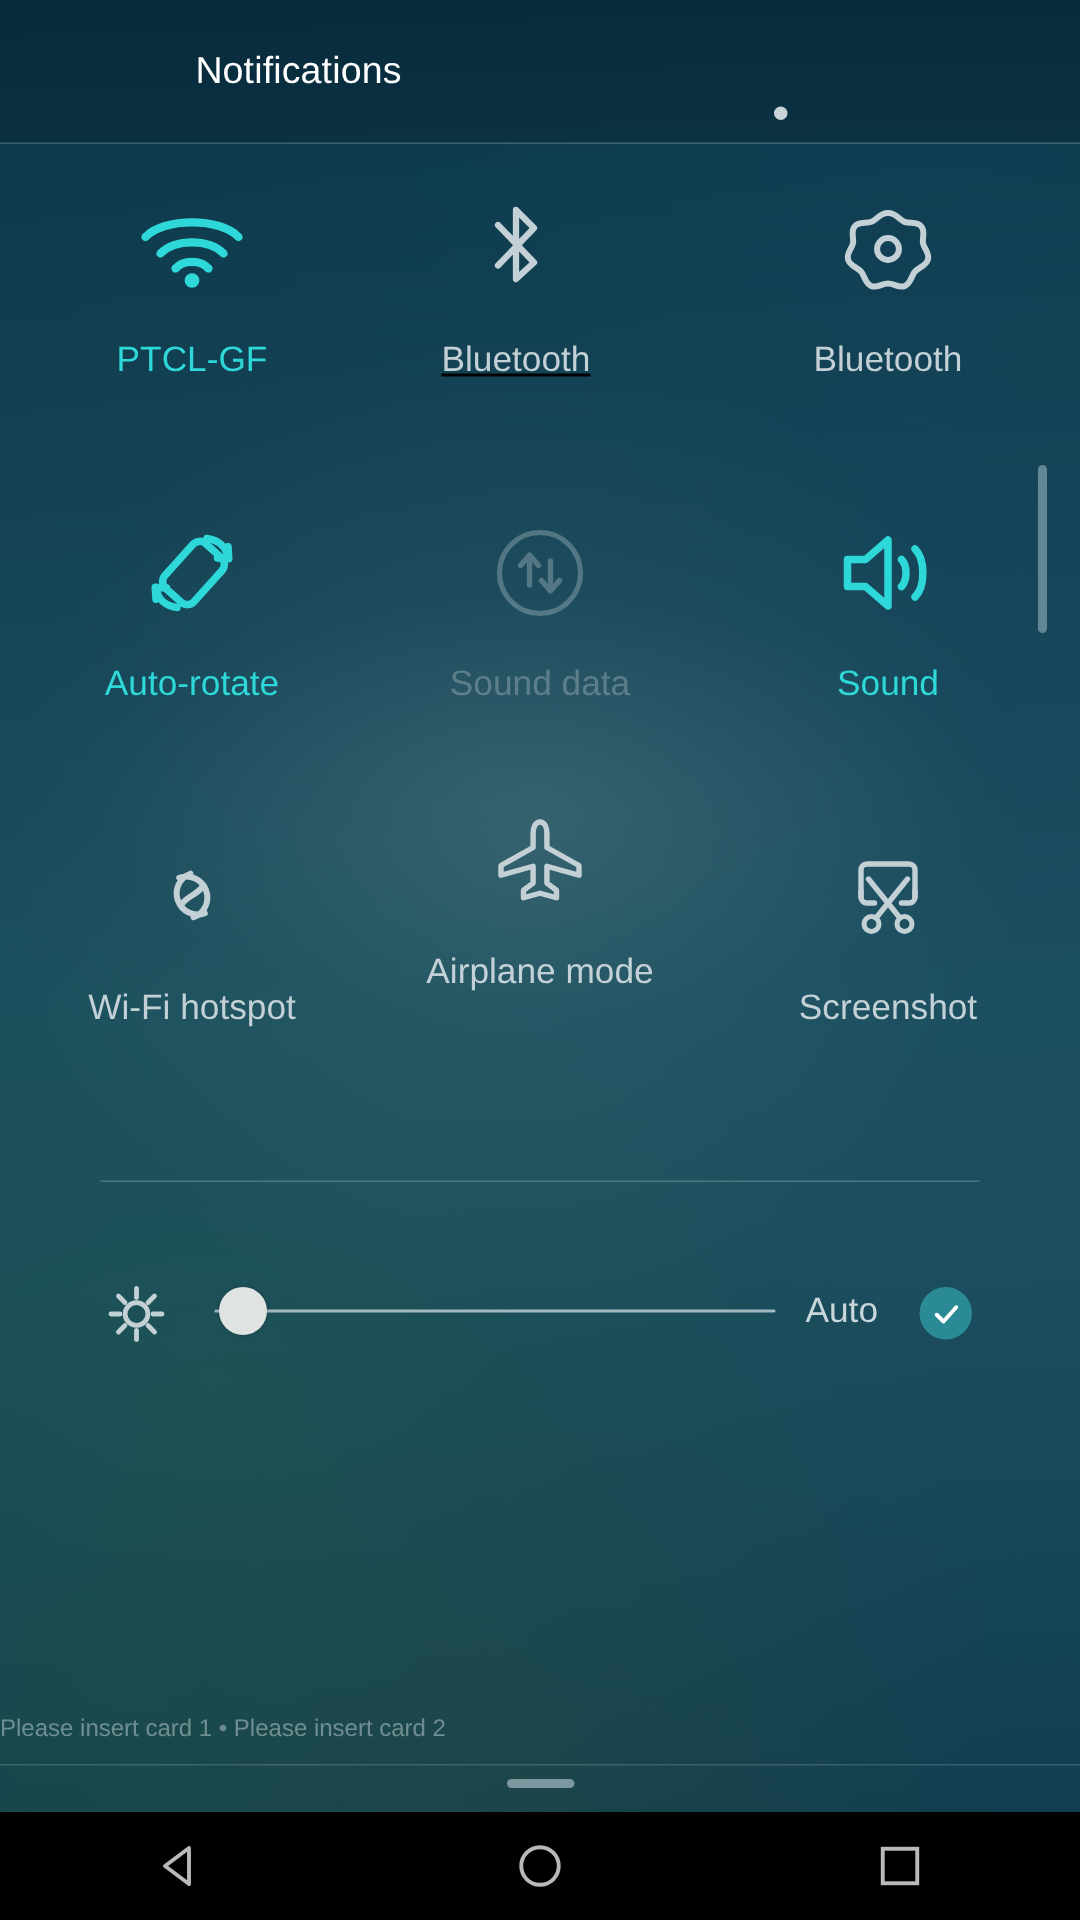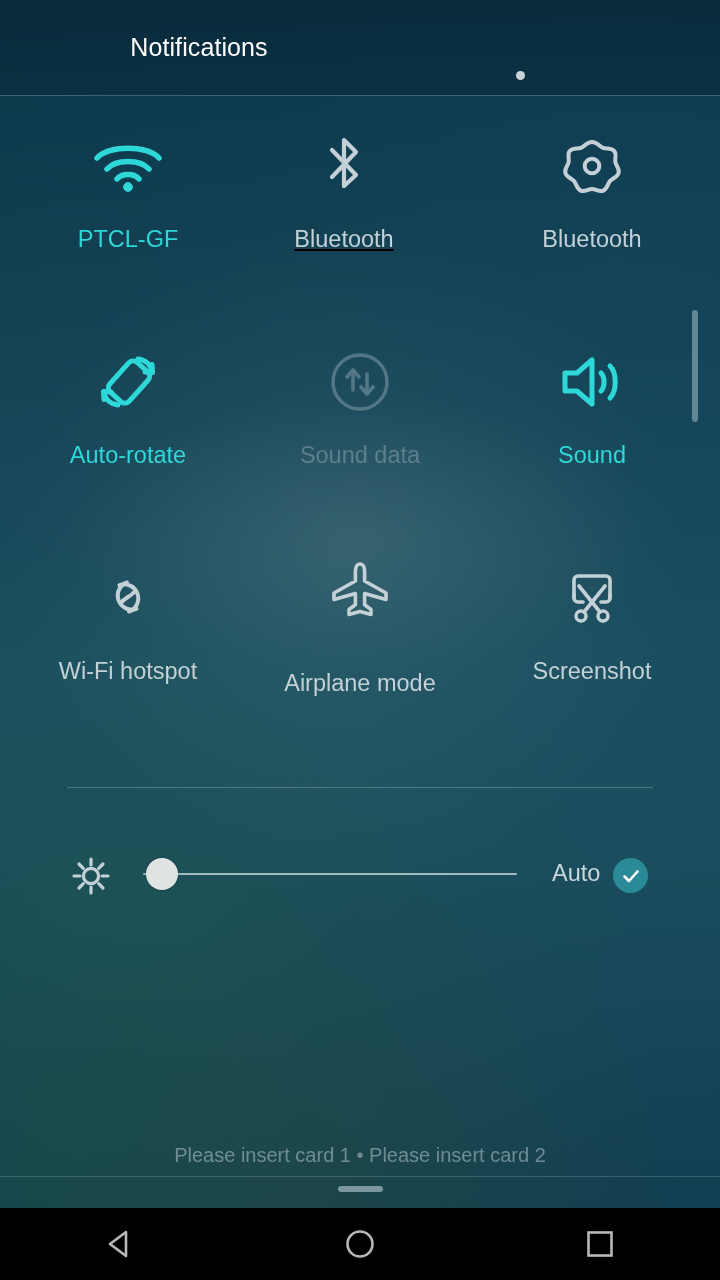--- a/index.html
+++ b/index.html
@@ -179,21 +179,21 @@
     position: absolute;
     left: 3px;
     top: -15px;
     width: 32px; height: 32px;
     border-radius: 50%;
     background: #dfe3e2;
     box-shadow: 0 0 3px rgba(0,0,0,0.25);
   }
   .auto-label {
     position: absolute;
-    left: 552px;
+    left: 537px;
     top: 15px;
     font-size: 23.5px;
     color: #c9d6da;
   }
   .auto-check {
     position: absolute;
     left: 613px;
     top: 13px;
     width: 35px; height: 35px;
     border-radius: 50%;
@@ -202,22 +202,22 @@
     align-items: center;
     justify-content: center;
   }
 
   
   .footer-status {
     position: absolute;
     top: 1144px;
     left: 0;
     width: 720px;
-    text-align: center;
-    font-size: 20px;
+    text-align: left;
+    font-size: 16px;
     color: rgba(196,212,217,0.50);
     white-space: nowrap;
   }
   .footer-divider {
     position: absolute;
     top: 1176px;
     left: 0;
     width: 720px;
     height: 1px;
     background: rgba(180,205,210,0.22);
@@ -354,21 +354,21 @@
       <div class="tile-icon">
         <svg class="ic" width="64" height="64" viewBox="0 0 64 64" fill="none">
           <path d="M36 17 A14 14 0 1 0 36 45" stroke="#c3d1d6" stroke-width="4" stroke-linecap="round" transform="rotate(-20 32 31)"></path>
           <path d="M28 45 A14 14 0 1 0 28 17" stroke="#c3d1d6" stroke-width="4" stroke-linecap="round" transform="rotate(-20 32 31)"></path>
           <path d="M25 37 C29 31, 35 31, 39 25" stroke="#c3d1d6" stroke-width="4" stroke-linecap="round"></path>
         </svg>
       </div>
       <div class="tile-label">Wi-Fi hotspot</div>
     </div>
 
-    <div class="tile state-off" style="left:240px; top:424px;gap:20px;">
+    <div class="tile state-off" style="left:240px; top:408px;">
       <div class="tile-icon">
         <svg class="ic" width="64" height="64" viewBox="0 0 64 64" fill="none">
           <path d="M32 6
                    c3 0 4.6 3.4 4.6 7.6
                    l0 9.4
                    L58 35 l0 6.5
                    L36.6 35.5
                    l0 11.2
                    L43 51.5 l0 5
                    L32 53.5

